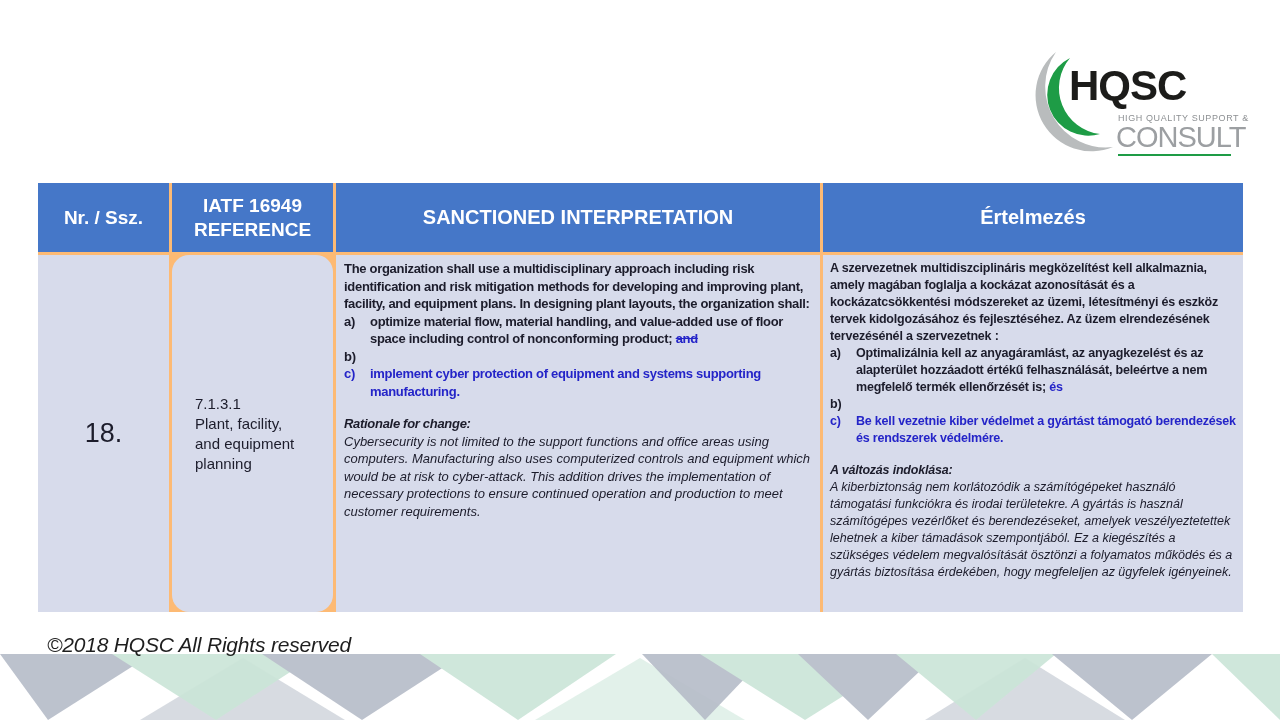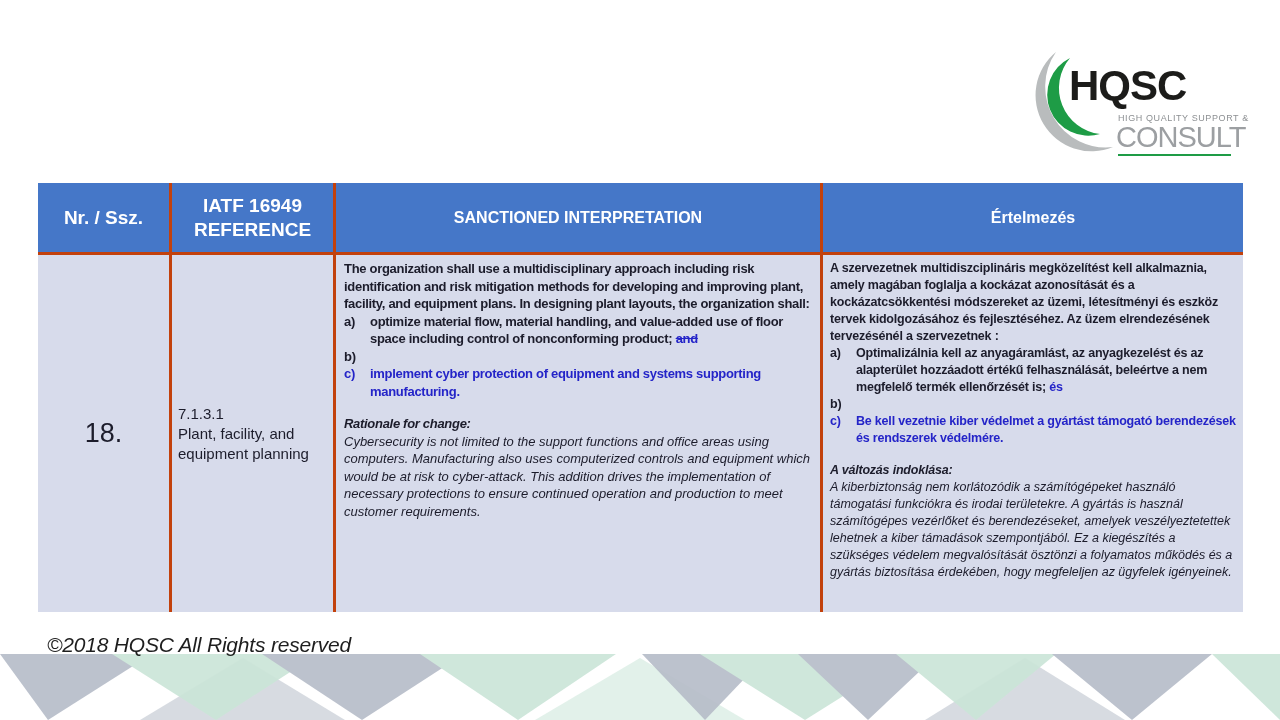--- a/index.html
+++ b/index.html
@@ -10,27 +10,27 @@
   .logo{position:absolute;left:1008px;top:52px;width:236px;height:115px;}
   .logo svg{position:absolute;left:0;top:0;}
   .logo-name{position:absolute;left:61px;top:13px;font-size:42px;font-weight:bold;letter-spacing:-1px;color:#1c1c1a;line-height:1;}
   .logo-tagline{position:absolute;left:110px;top:61px;font-size:9px;letter-spacing:0.6px;color:#8d9093;white-space:nowrap;}
   .logo-subname{position:absolute;left:108px;top:71px;font-size:29px;letter-spacing:-1px;color:#9c9fa2;line-height:1;white-space:nowrap;}
   .logo-underline{position:absolute;left:110px;top:102px;width:113px;height:2px;background:#1e9c46;}
 
   
   .tbl{position:absolute;left:38px;top:183px;display:grid;
        grid-template-columns:131px 161px 484px 420px;
-       grid-template-rows:69px 357px;gap:3px;background:#c2410c;}
+       grid-template-rows:69px 357px;gap:3px;background:#fdba74;}
   .th{background:#4577c8;color:#ffffff;font-weight:bold;display:flex;align-items:center;justify-content:center;
       text-align:center;font-size:19px;line-height:1.25;white-space:pre-line;}
-  .th-big{font-size:16px;}
+  .th-big{font-size:20px;}
   .td{background:#d7dbeb;color:#1c1c2b;overflow:hidden;}
   .td-nr{display:flex;align-items:center;justify-content:center;font-size:27px;}
-  .td-ref{display:flex;flex-direction:column;justify-content:center;padding:0 6px;font-size:15px;line-height:20px;white-space:pre-line;}
+  .td-ref{display:flex;flex-direction:column;justify-content:center;padding:0 23px;font-size:15px;line-height:20px;white-space:pre-line;border-radius:17px;}
   .td-en{padding:5px 8px 12px 8px;font-size:13px;font-weight:bold;line-height:17.5px;letter-spacing:-0.3px;}
   .td-hu{padding:5px 7px 4px 7px;font-size:12.5px;font-weight:bold;line-height:17px;letter-spacing:-0.2px;}
   .li{display:flex;}
   .li .mk{width:26px;flex:none;}
   .blue{color:#2424c8;}
   .removed{color:#2424c8;text-decoration:line-through;}
   .rationale-title{margin-top:15px;font-style:italic;}
   .rationale-text{font-style:italic;font-weight:normal;letter-spacing:0;}
 
   

